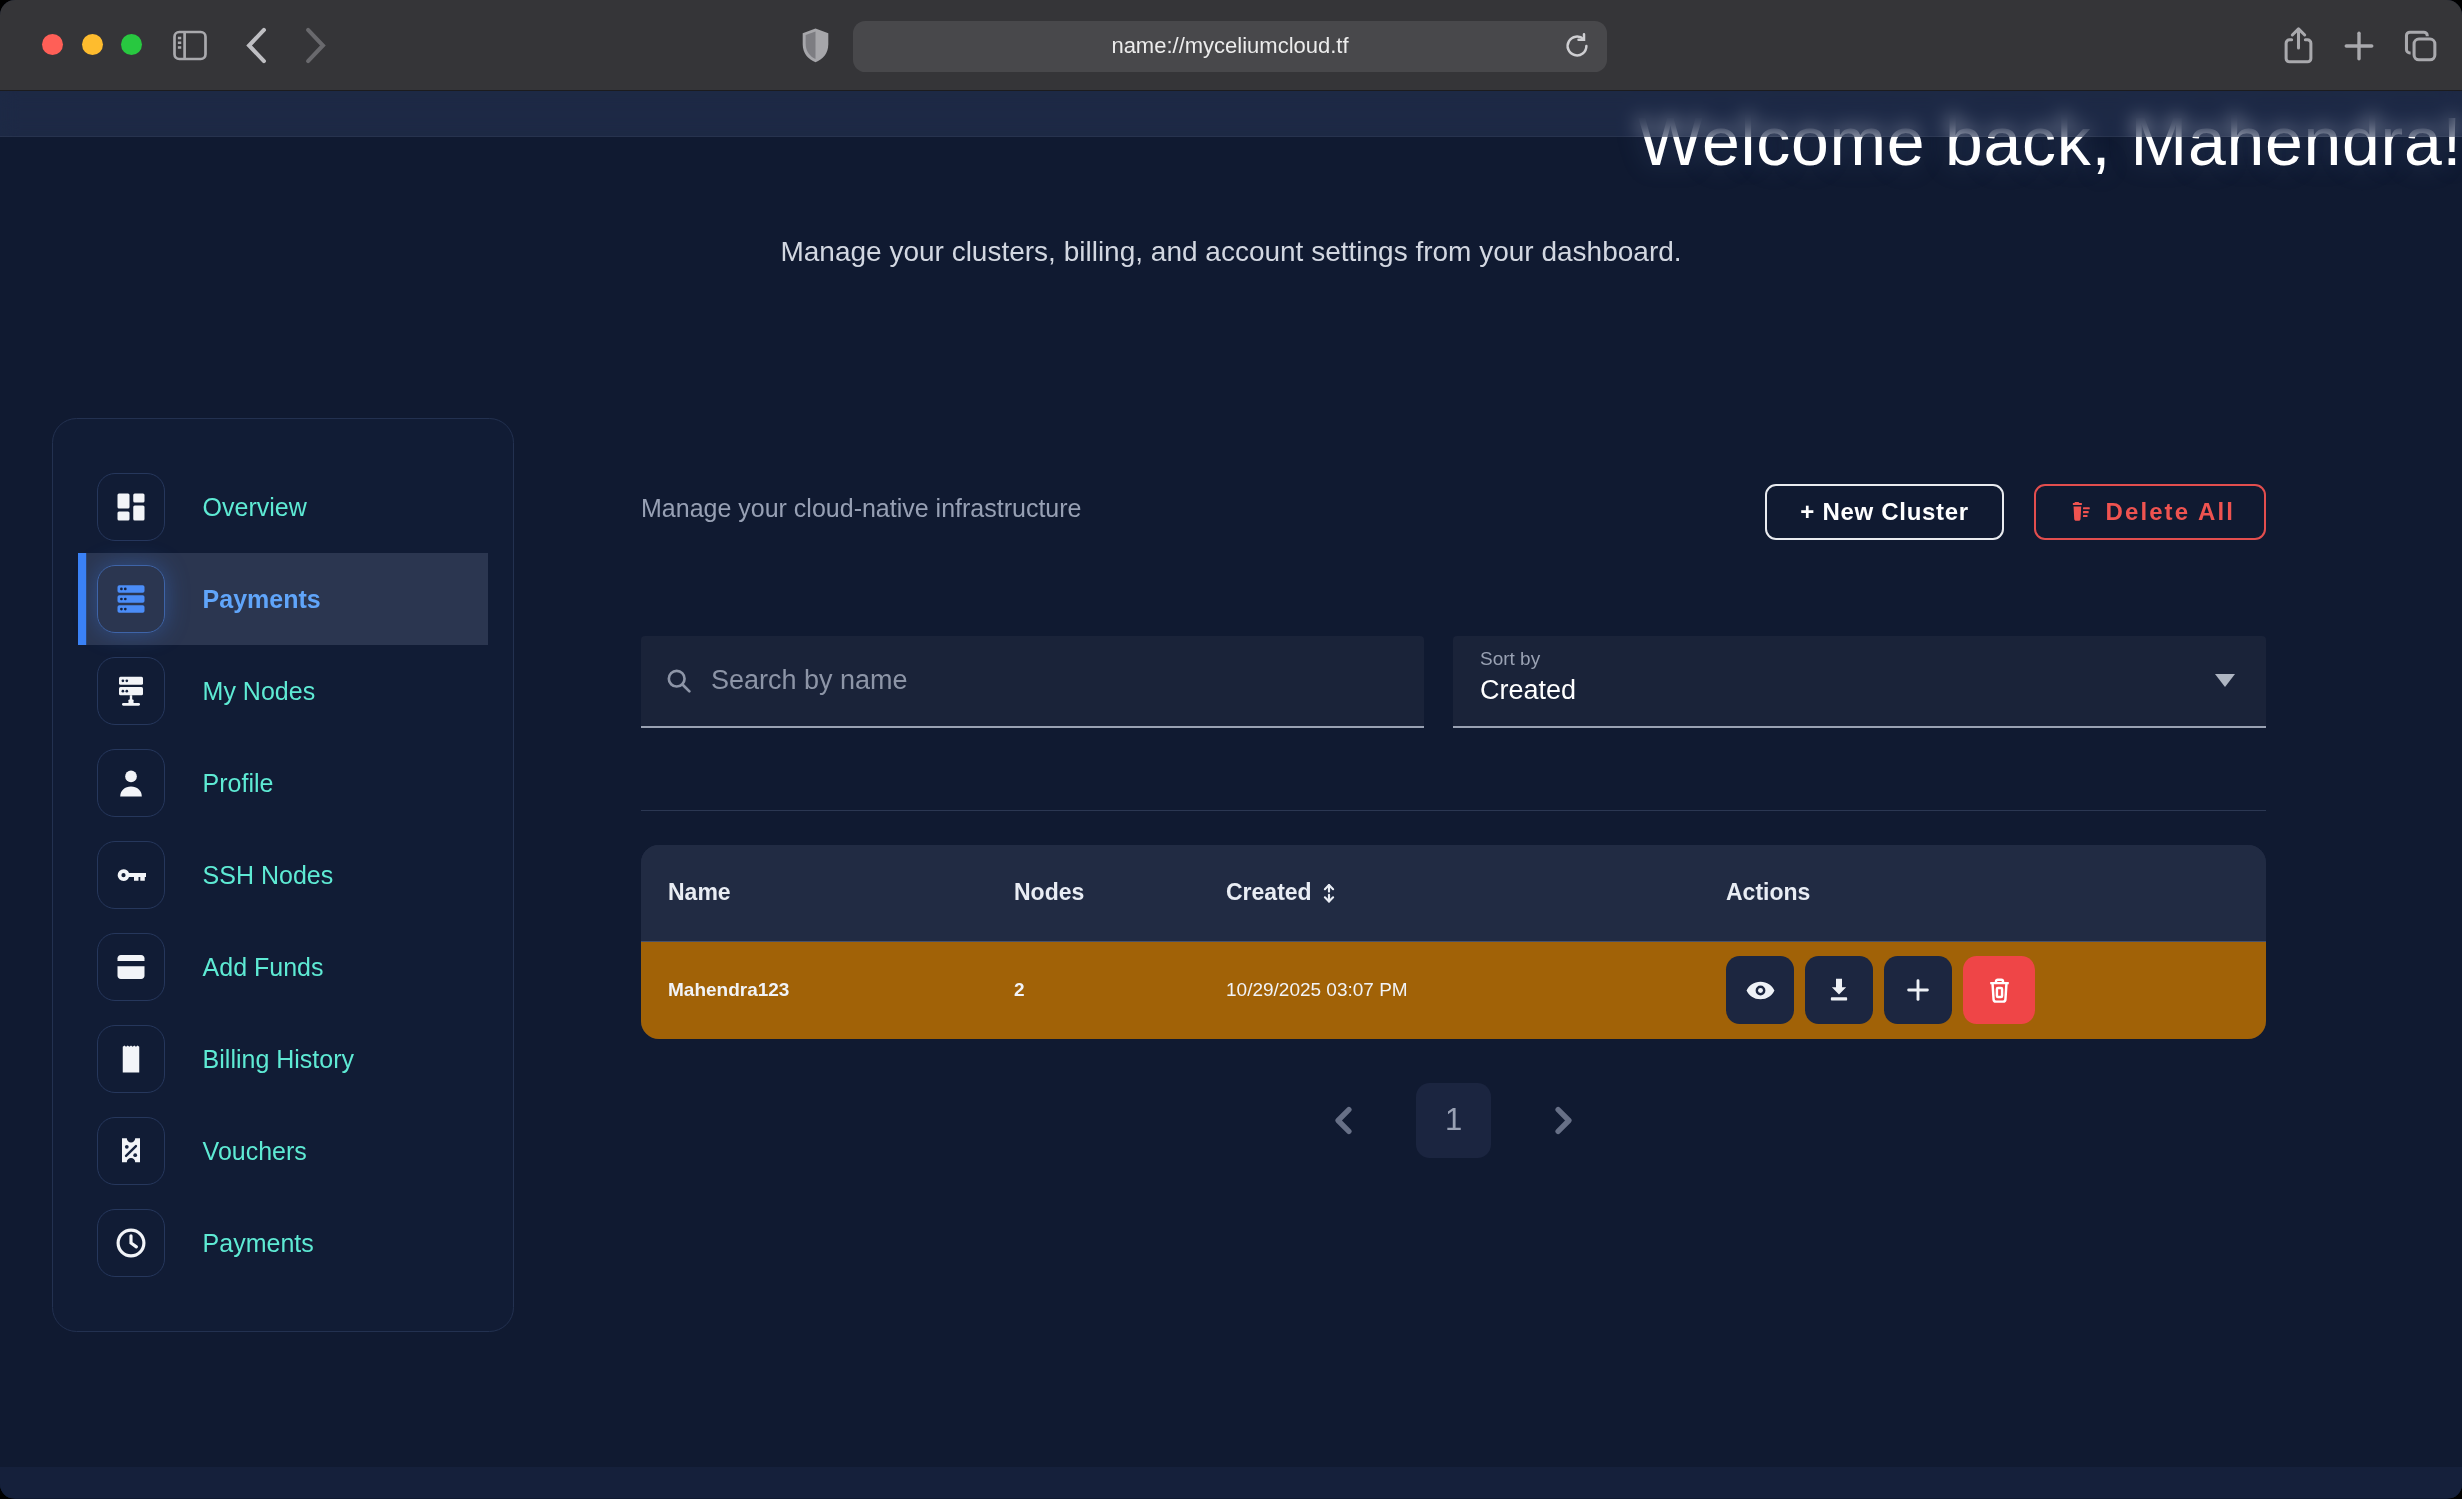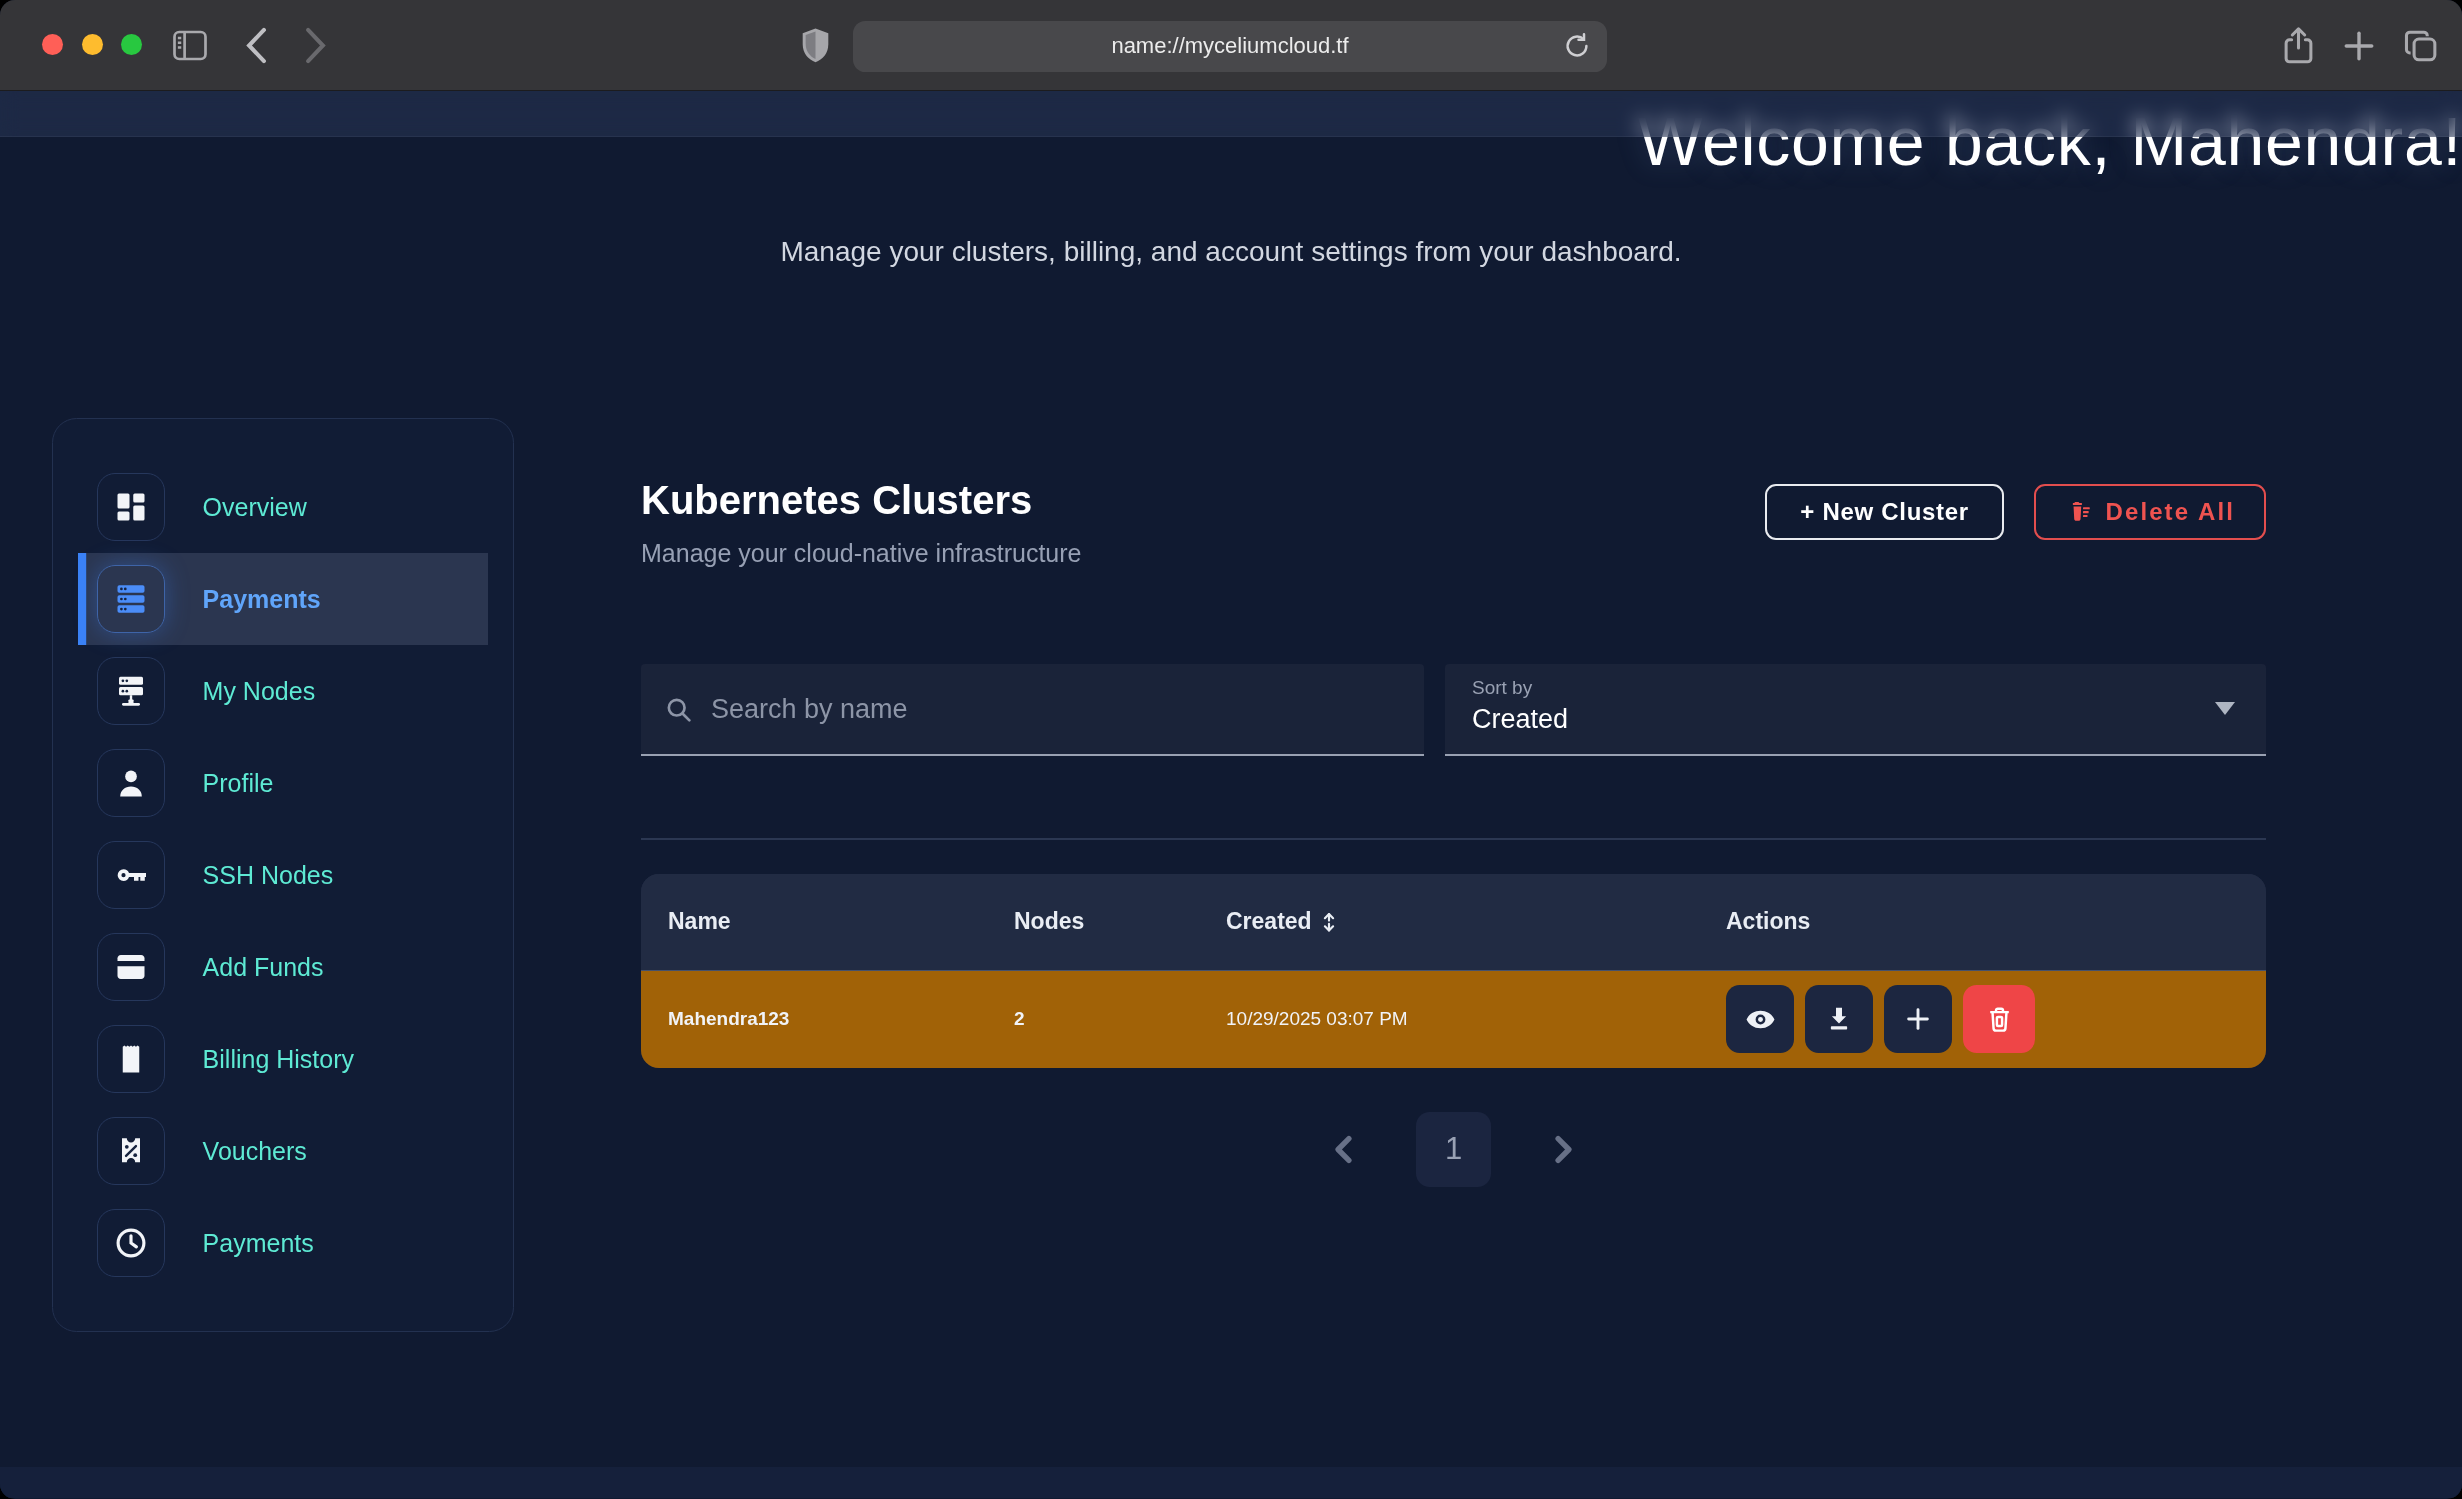--- a/index.html
+++ b/index.html
@@ -44,21 +44,21 @@
   .main { flex:1; margin-left:127px; padding-top:60px; }
   .main-head { display:flex; justify-content:space-between; align-items:flex-start; }
   .main-title { color:#ffffff; font-size:40px; font-weight:800; }
   .main-sub { margin-top:16.4px; color:#97a0b4; font-size:25px; }
   .head-actions { display:flex; gap:30px; margin-top:5.5px; }
   .btn { height:56px; border-radius:11px; background:transparent; font-family:inherit;
          font-size:24px; font-weight:700; display:flex; align-items:center; }
   .btn-new { border:2.1px solid #e9ebef; color:#ffffff; padding:0 33px; letter-spacing:0.7px; }
   .btn-del { border:2.1px solid #e34e4e; color:#ef5350; padding:0 29px; letter-spacing:2.1px; gap:13.7px; }
 
-  .filters { display:flex; gap:21px; margin-top:96px; }
+  .filters { display:flex; gap:29px; margin-top:96px; }
   .field { background:#1a2339; border-bottom:2.1px solid #99a1b2; border-radius:4.1px 4.1px 0 0; height:92px; }
   .search-field { width:783px; display:flex; align-items:center; gap:18px; padding:0 23px; color:#8d95a7; }
   .search-field input { flex:1; background:transparent; border:none; outline:none; color:#e6e9f0; font-size:27px; font-family:inherit; }
   .search-field input::placeholder { color:#8d95a7; }
   .sort-field { flex:1; position:relative; padding:12.3px 27px; }
   .sort-label { font-size:19px; color:#99a1b3; }
   .sort-value { font-size:27px; color:#ffffff; margin-top:5.5px; }
   .caret { position:absolute; right:31px; top:38px; width:0; height:0;
            border-left:10.3px solid transparent; border-right:10.3px solid transparent; border-top:13.7px solid #aeb5c2; }
 
@@ -271,21 +271,20 @@
               <path d="M12 7.2V12l3.6 2.6" stroke-linecap="round"></path>
             </svg>
           </span>
           <span class="nav-label">Payments</span>
         </div>
       </aside>
 
       <main class="main">
         <div class="main-head">
           <div>
-            <h2 class="main-title">Kubernetes Clusters</h2>
             <p class="main-sub">Manage your cloud-native infrastructure</p>
           </div>
           <div class="head-actions">
             <button class="btn btn-new">+ New Cluster</button>
             <button class="btn btn-del">
               <span style="display:flex;">
                 <svg width="27" height="27" viewBox="0 0 24 24" fill="currentColor">
                   <path d="M8.2 4.5 9 3.5h3l.8 1H15v1.8H7V4.5h1.2z"></path>
                   <path d="M7.6 7.5h6.8l-.6 11.2c0 .9-.8 1.6-1.7 1.6H9.9c-.9 0-1.7-.7-1.7-1.6L7.6 7.5z"></path>
                   <rect x="16" y="8.2" width="6" height="1.9" rx="0.5"></rect>

